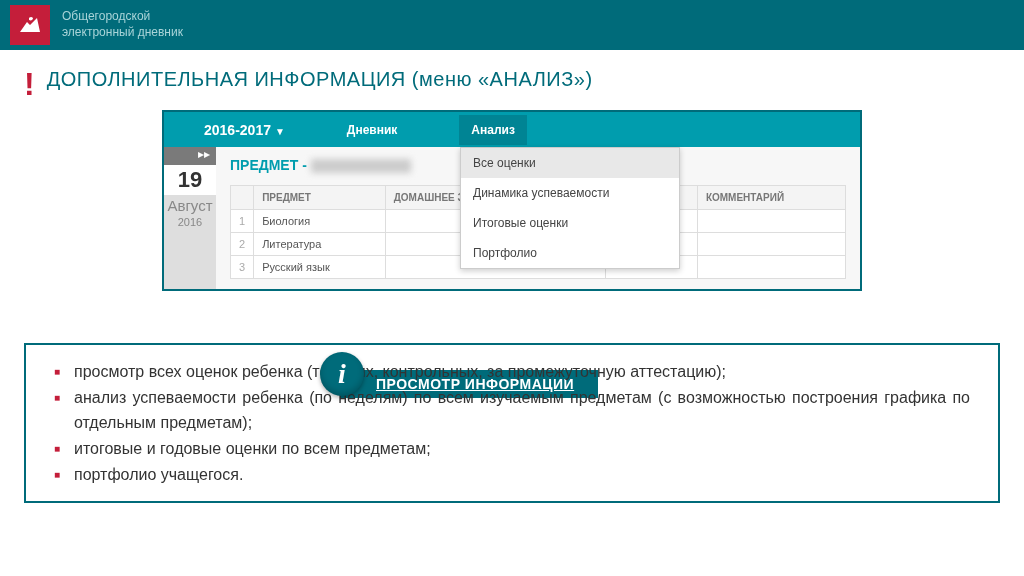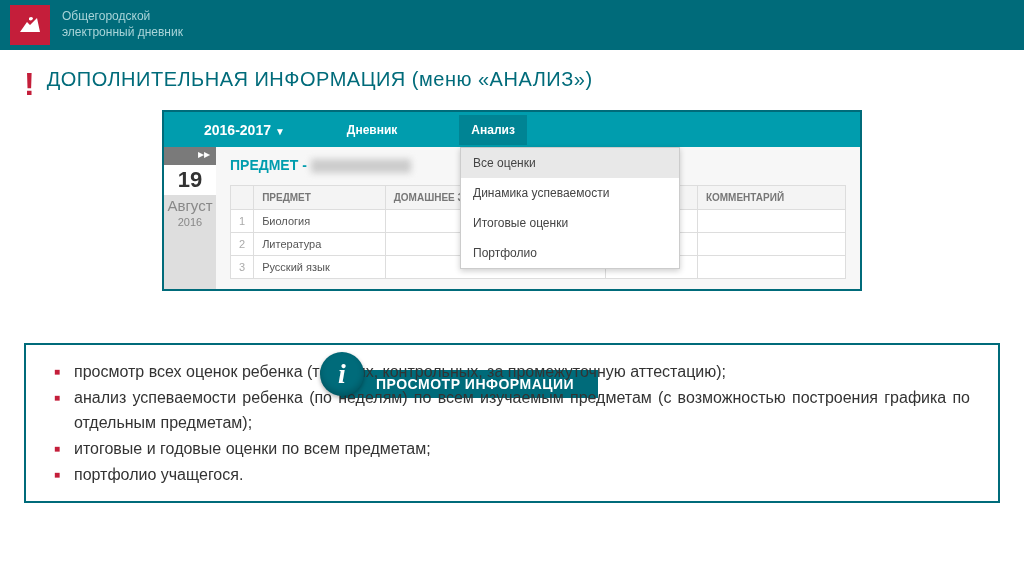--- a/index.html
+++ b/index.html
@@ -35,21 +35,21 @@
   table { width: 100%; border-collapse: collapse; background: #fff; font-size: 11px; padding-left: 44px; }
   th { color: #777; font-weight: bold; font-size: 10px; padding: 6px 8px; text-align: left; border: 1px solid #ddd; background: #f4f4f4; }
   td { padding: 5px 8px; border: 1px solid #ddd; color: #555; }
   td.idx { width: 20px; text-align: center; color: #aaa; }
   
   .dropdown { position: absolute; top: 35px; left: 296px; width: 220px; background: #fff; border: 1px solid #ccc; box-shadow: 0 2px 6px rgba(0,0,0,0.2); z-index: 100; }
   .dd-item { padding: 8px 12px; font-size: 12px; color: #444; cursor: pointer; }
   .dd-item.hover { background: #e8e8e8; }
   
   .info-badge { position: absolute; top: 352px; left: 320px; width: 44px; height: 44px; border-radius: 50%; background: #006b7a; color: #fff; font-family: 'Georgia', serif; font-style: italic; font-size: 28px; font-weight: bold; display: flex; align-items: center; justify-content: center; z-index: 50; box-shadow: inset 0 -3px 6px rgba(0,0,0,0.2), 0 2px 4px rgba(0,0,0,0.3); }
-  .info-label-box { position: absolute; top: 370px; left: 340px; background: #006b7a; color: #fff; font-size: 14px; font-weight: bold; padding: 6px 24px 6px 36px; letter-spacing: 0.5px; }
+  .info-label-box { position: absolute; top: 370px; left: 340px; background: #006b7a; color: #fff; font-size: 14px; font-weight: bold; padding: 6px 24px 6px 36px; letter-spacing: 0.5px; text-decoration: underline; }
   
   .info-panel { margin: 52px 24px 0; border: 2px solid #006b7a; padding: 14px 28px; }
   .info-panel ul { list-style: none; }
   .info-panel li { color: #333; font-size: 16px; line-height: 1.6; position: relative; padding-left: 20px; text-align: justify; }
   .info-panel li::before { content: "■"; color: #c41e3a; position: absolute; left: 0; font-size: 10px; top: 5px; }
 </style>
 </head>
 <body>
 
 <div class="header">

